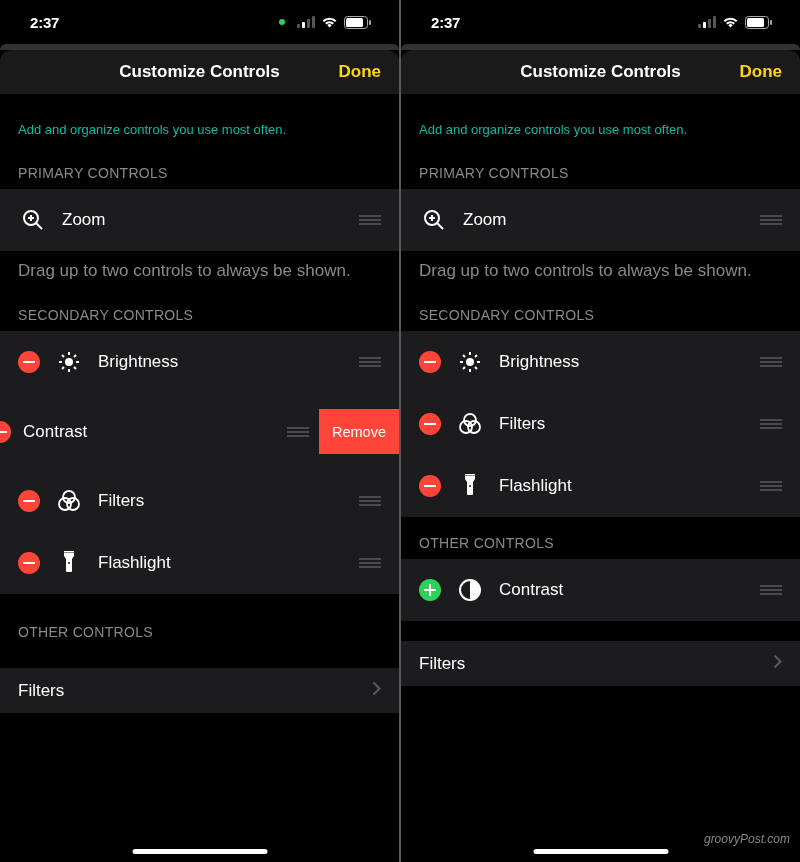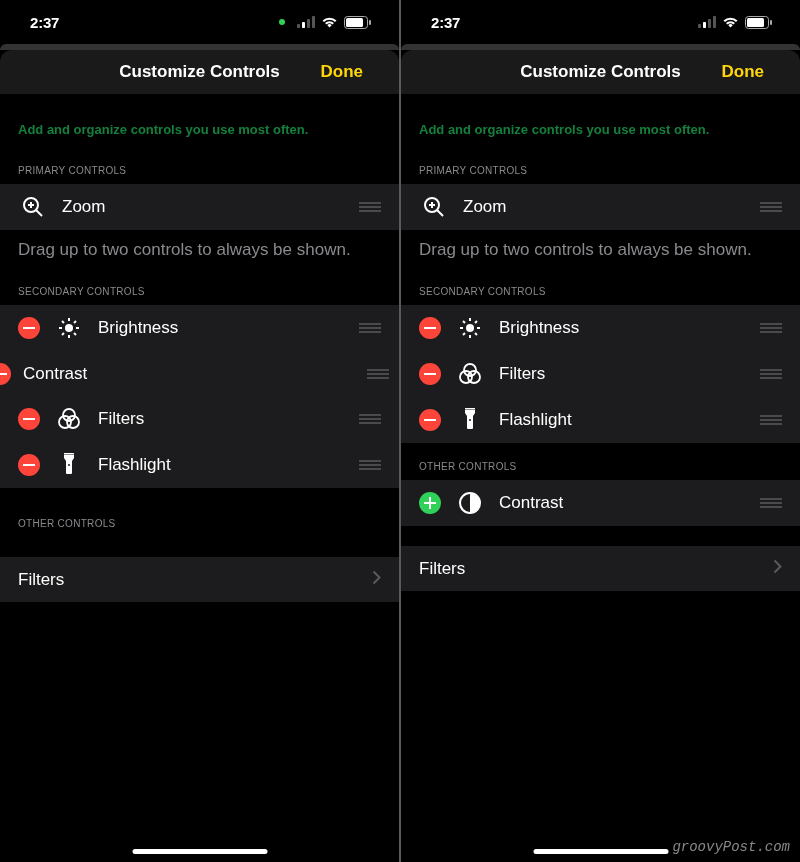--- a/index.html
+++ b/index.html
@@ -69,56 +69,55 @@
       text-align: center;
       font-size: 17px;
       font-weight: 600;
       color: #fff;
     }
     .done-btn {
       color: #ffd60a;
       font-size: 17px;
       font-weight: 600;
       position: absolute;
-      right: 36px;
+      right: 18px;
     }
 
     .content {
       flex: 1;
       background: #000;
       overflow-y: hidden;
     }
 
     .description {
       padding: 28px 18px 10px;
-      color: #15803d;
+      color: #14b8a6;
       font-size: 13px;
-      font-weight: bold;
     }
 
     .section-header {
       padding: 18px 18px 8px;
       color: #8a8a8e;
-      font-size: 10px;
+      font-size: 14px;
       letter-spacing: 0.3px;
       text-transform: uppercase;
     }
 
     .section-footer {
       padding: 10px 18px 8px;
       color: #8a8a8e;
       font-size: 17px;
     }
 
     .row {
       background: #1c1c1e;
       display: flex;
       align-items: center;
       min-height: 45px;
-      padding: 8px 18px;
+      padding: 16px 18px;
       font-size: 17px;
       position: relative;
     }
     .row + .row {
       background: #1c1c1e;
     }
 
     .row.shifted {
       padding-left: 0;
     }
@@ -207,25 +206,25 @@
       left: 50%;
       transform: translateX(-50%);
       width: 135px;
       height: 5px;
       background: #fff;
       border-radius: 3px;
     }
 
     .watermark {
       position: absolute;
-      bottom: 7px;
+      bottom: 16px;
       right: 10px;
-      font-size: 14px;
+      font-size: 12px;
       color: #888;
-      font-family: Liberation Mono, monospace;
+      font-family: Liberation Sans, sans-serif;
       font-style: italic;
       z-index: 10;
     }
   </style>
 </head>
 <body>
 
 <div class="phone">
   <div class="status-bar">
     <span class="time">2:37</span>
@@ -320,20 +319,21 @@
           </svg>
       </span>
       <span class="row-label">Contrast</span>
       <span class="drag-handle" style="margin-right:10px;">
         <svg width="22" height="10" viewBox="0 0 22 10">
             <line x1="0" y1="1" x2="22" y2="1" stroke="currentColor" stroke-width="1.5"></line>
             <line x1="0" y1="5" x2="22" y2="5" stroke="currentColor" stroke-width="1.5"></line>
             <line x1="0" y1="9" x2="22" y2="9" stroke="currentColor" stroke-width="1.5"></line>
           </svg>
       </span>
+      <span class="remove-action">Remove</span>
     </div>
 
     <div class="row">
       <span class="action-btn remove">
         <svg width="12" height="2" viewBox="0 0 12 2">
             <line x1="0" y1="1" x2="12" y2="1" stroke="#fff" stroke-width="2"></line>
           </svg>
       </span>
       <span class="row-icon">
         <svg width="24" height="24" viewBox="0 0 24 24" fill="none" stroke="#fff" stroke-width="1.8">

